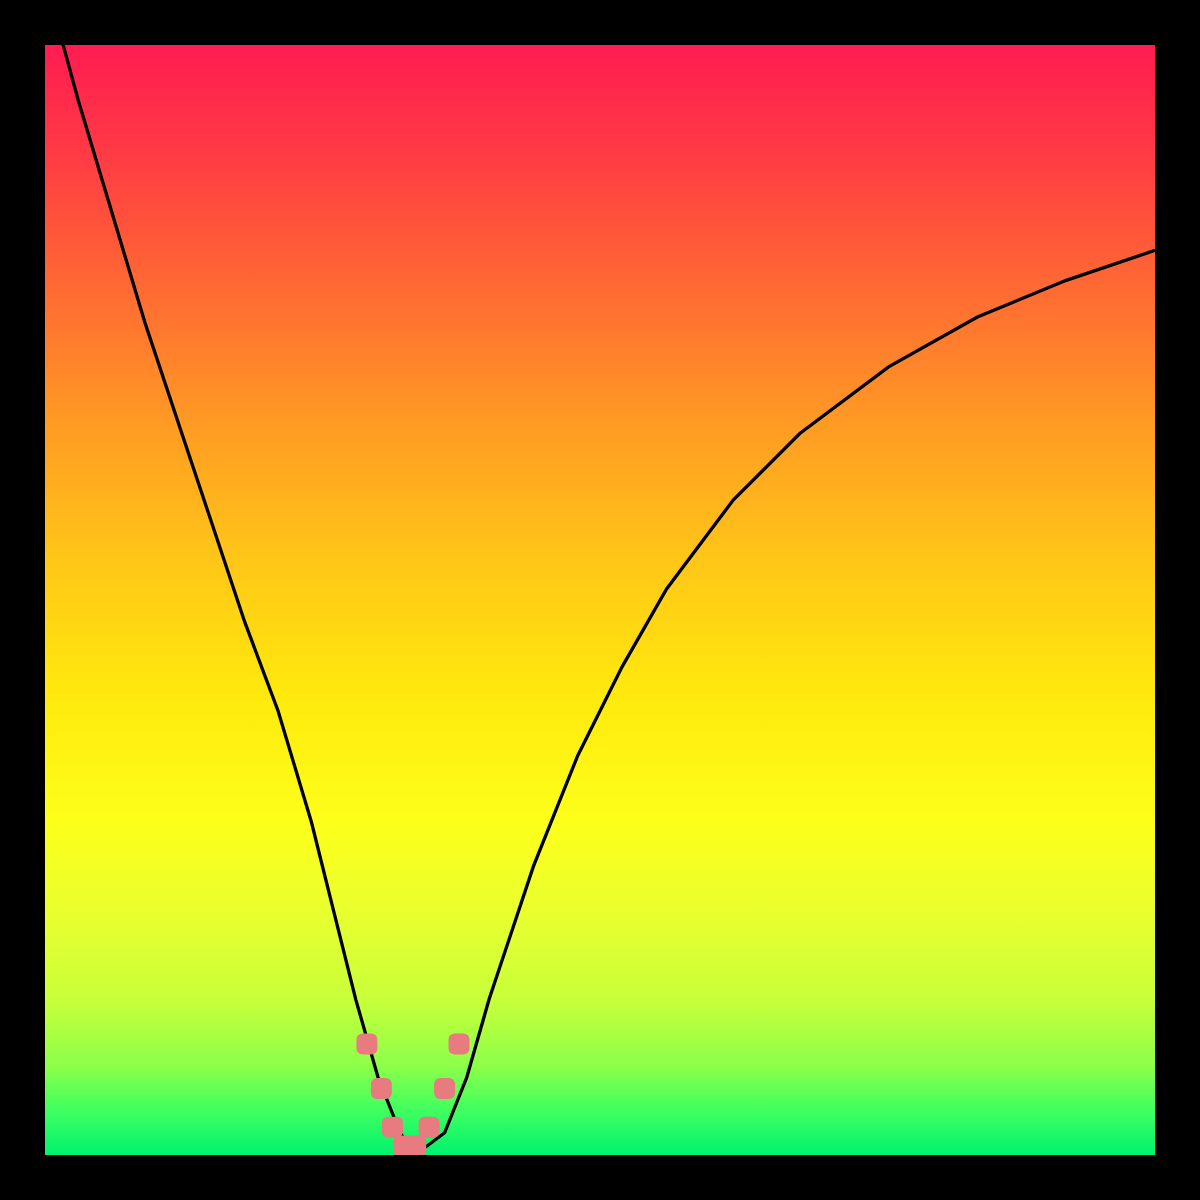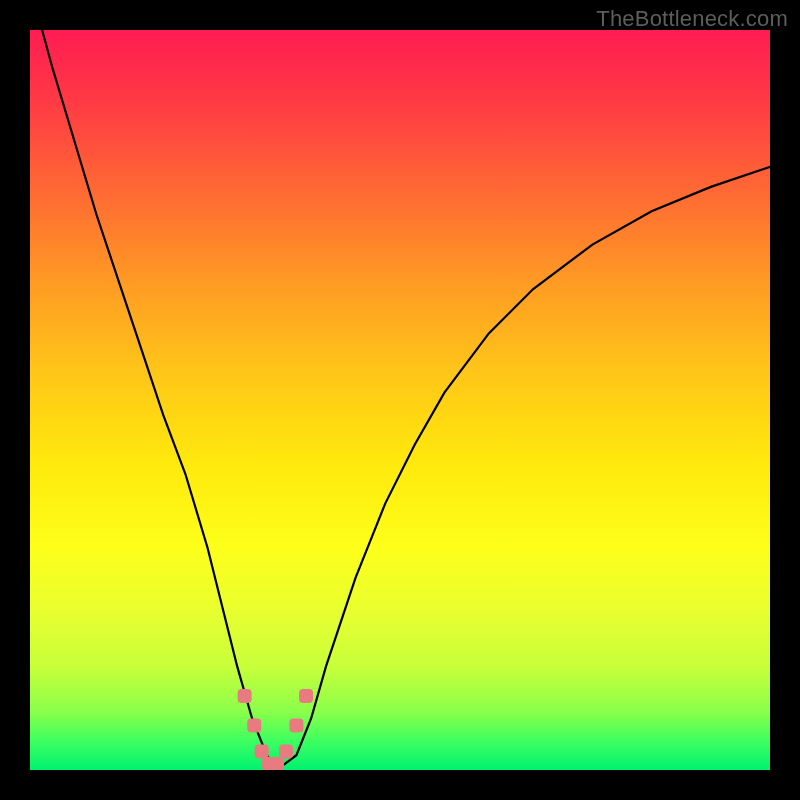--- a/index.html
+++ b/index.html
@@ -49,21 +49,20 @@
   }
   .marker {
     fill: #e77b7f;
     stroke: none;
   }
 </style>
 </head>
 <body>
 
 <div class="frame">
-  <div class="watermark">TheBottleneck.com</div>
   <div class="plot-area">
     <svg class="curve" viewBox="0 0 740 740">
       <path id="curve-path" fill="none" stroke="#000" stroke-width="2.2" d="M0.00 -44.40 L22.20 37.00 L44.40 111.00 L66.60 185.00 L88.80 251.60 L111.00 318.20 L133.20 384.80 L155.40 444.00 L177.60 518.00 L192.40 577.20 L207.20 636.40 L222.00 688.20 L236.80 725.20 L244.20 736.30 L251.60 736.30 L266.40 725.20 L281.20 688.20 L296.00 636.40 L325.60 547.60 L355.20 473.60 L384.80 414.40 L414.40 362.60 L458.80 303.40 L503.20 259.00 L562.40 214.60 L621.60 181.30 L680.80 156.88 L740.00 136.90"></path>
       <g id="markers-group">
           <rect x="207.60" y="659.00" width="14" height="14" rx="4" class="marker"></rect>
           <rect x="217.22" y="688.60" width="14" height="14" rx="4" class="marker"></rect>
           <rect x="224.62" y="714.50" width="14" height="14" rx="4" class="marker"></rect>
           <rect x="232.02" y="727.08" width="14" height="14" rx="4" class="marker"></rect>
           <rect x="240.16" y="727.08" width="14" height="14" rx="4" class="marker"></rect>
           <rect x="249.04" y="714.50" width="14" height="14" rx="4" class="marker"></rect>

